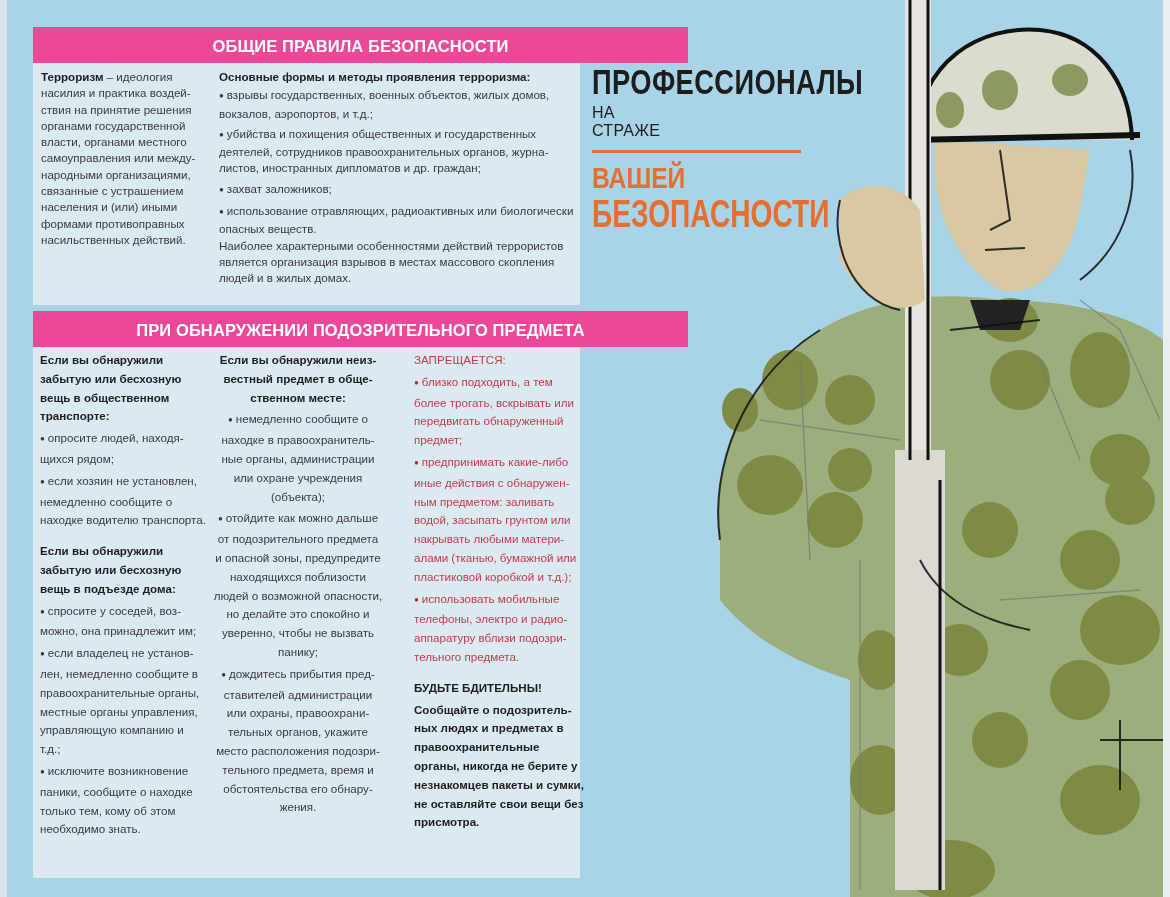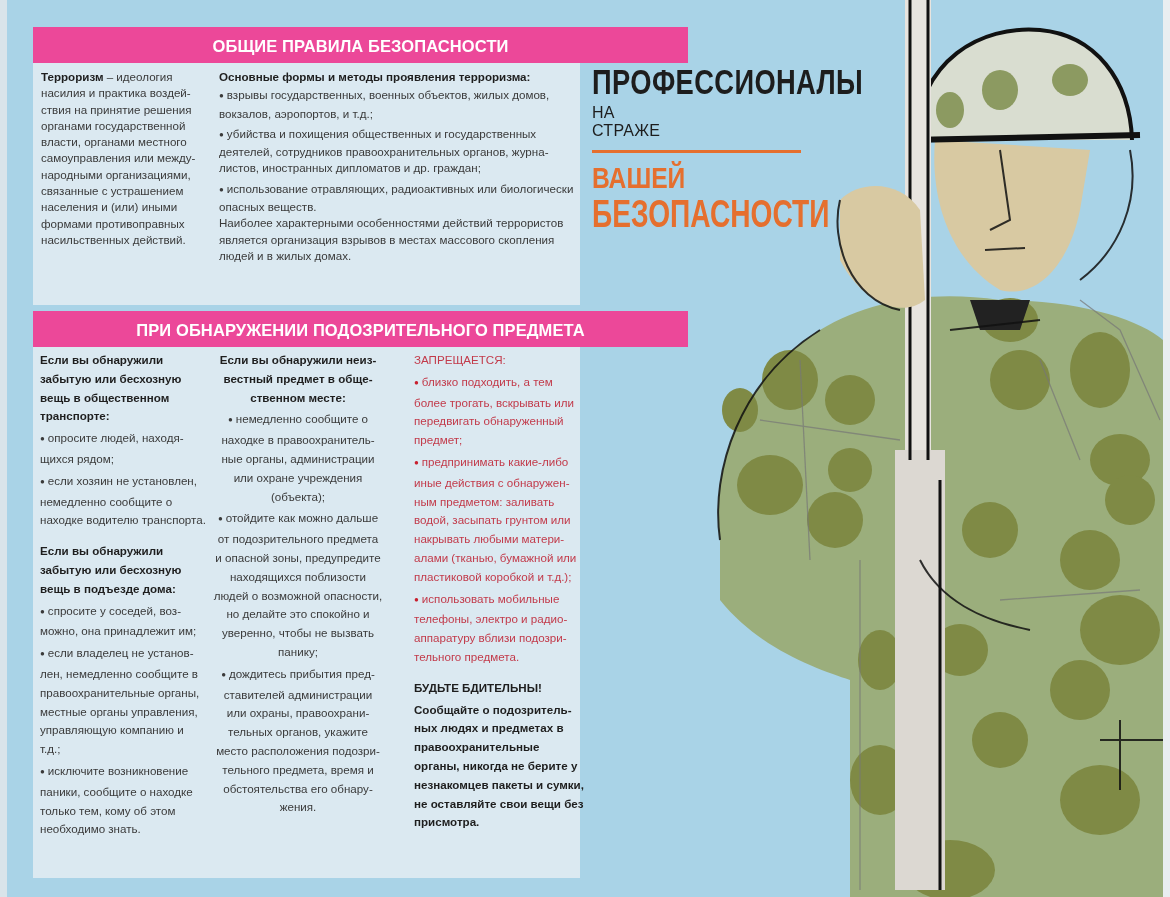--- a/index.html
+++ b/index.html
@@ -57,20 +57,21 @@
 
 <div class="sec-header" id="h1">ОБЩИЕ ПРАВИЛА БЕЗОПАСНОСТИ</div>
 <div class="sec-body" id="b1">
   <div class="col s1 gray" style="left:8px; top:6px; width:168px;">
     <span class="b">Терроризм</span><span> – идеология насилия и практика воздей­ствия на принятие решения органами государственной власти, органами местного самоуправления или между­народными организациями, связанные с устрашением населения и (или) иными формами противоправных насильственных действий.</span>
   </div>
   <div class="col s1 gray" style="left:186px; top:6px; width:362px;">
     <div class="b">Основные формы и методы проявления терроризма:</div>
     <div class="item bul" style="margin-top:2px;">взрывы государственных, военных объектов, жилых домов, вокзалов, аэропортов, и т.д.;</div>
     <div class="item bul">убийства и похищения общественных и государственных деятелей, сотрудников правоохранительных органов, журна­листов, иностранных дипломатов и др. граждан;</div>
+    <div class="item bul">захват заложников;</div>
     <div class="item bul">использование отравляющих, радиоактивных или биологи­чески опасных веществ.</div>
     <div>Наиболее характерными особенностями действий терро­ристов является организация взрывов в местах массового скопления людей и в жилых домах.</div>
   </div>
 </div>
 
 <div class="sec-header" id="h2">ПРИ ОБНАРУЖЕНИИ ПОДОЗРИТЕЛЬНОГО ПРЕДМЕТА</div>
 <div class="sec-body" id="b2">
   <div class="col s2 gray" style="left:7px; top:4px; width:166px;">
     <div class="b">Если вы обнаружили забытую или бесхозную вещь в общественном транспорте:</div>
     <div class="item bul">опросите людей, находя­щихся рядом;</div>

